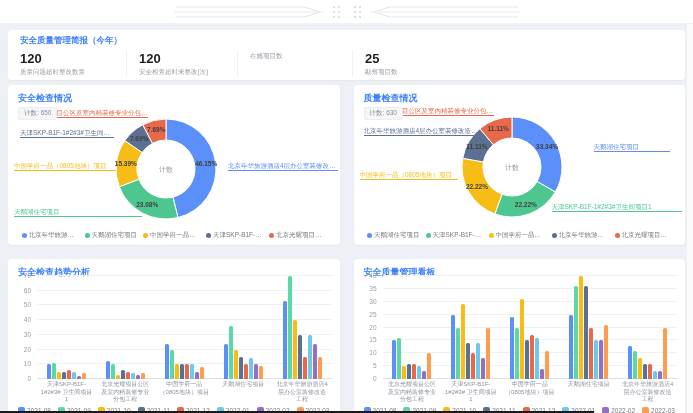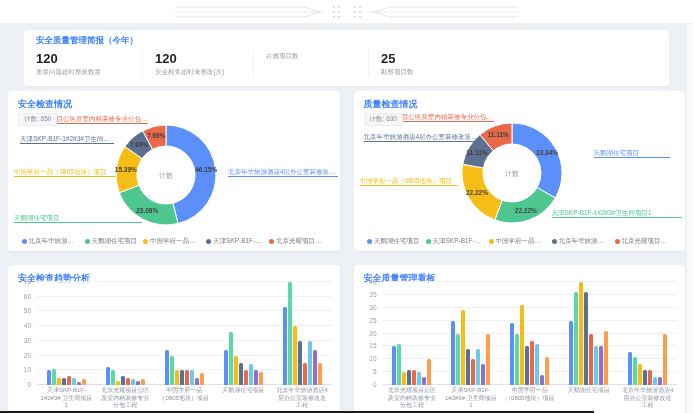--- a/index.html
+++ b/index.html
@@ -7,21 +7,21 @@
   body { font-family:"Liberation Sans","DejaVu Sans",sans-serif; background:#edf0f4; position:relative; }
 
   
   .topbar { height:24px; background:#fff; display:flex; align-items:center; justify-content:center; gap:6px; border-bottom:1px solid #f2f3f5; }
   .deco { flex:0 0 auto; }
   .deco-r { transform:scaleX(-1); }
   .title-box { width:232px; display:flex; align-items:center; justify-content:center; gap:8px; position:relative; }
   .page-title { font-size:10px; font-weight:bold; color:#333; letter-spacing:1px; white-space:nowrap; }
 
   
-  .summary-card { background:#fff; border-radius:4px; margin:6px 24px 5px; padding:5px 12px 4px; height:56px; box-shadow:0 1px 2px rgba(0,0,0,.04); }
+  .summary-card { background:#fff; border-radius:4px; margin:6px 8px 5px; padding:5px 12px 4px; height:50px; box-shadow:0 1px 2px rgba(0,0,0,.04); }
   .summary-title { color:#3d7fff; font-size:8.5px; font-weight:bold; }
   .stats-row { display:flex; margin-top:3px; }
   .stat { padding:1px 0 0 0; }
   .stat:nth-child(1){ width:106px; }
   .stat:nth-child(2){ width:111px; border-left:1px solid #f0f1f4; padding-left:12px; margin-left:0; }
   .stat:nth-child(3){ width:115px; border-left:1px solid #f0f1f4; padding-left:12px; }
   .stat:nth-child(4){ flex:1; border-left:1px solid #f0f1f4; padding-left:12px; }
   .stat-value { font-size:13px; font-weight:bold; color:#1f1f1f; line-height:1.2; }
   .stat-label { font-size:6.5px; color:#9aa0a8; margin-top:1px; white-space:nowrap; }
 

